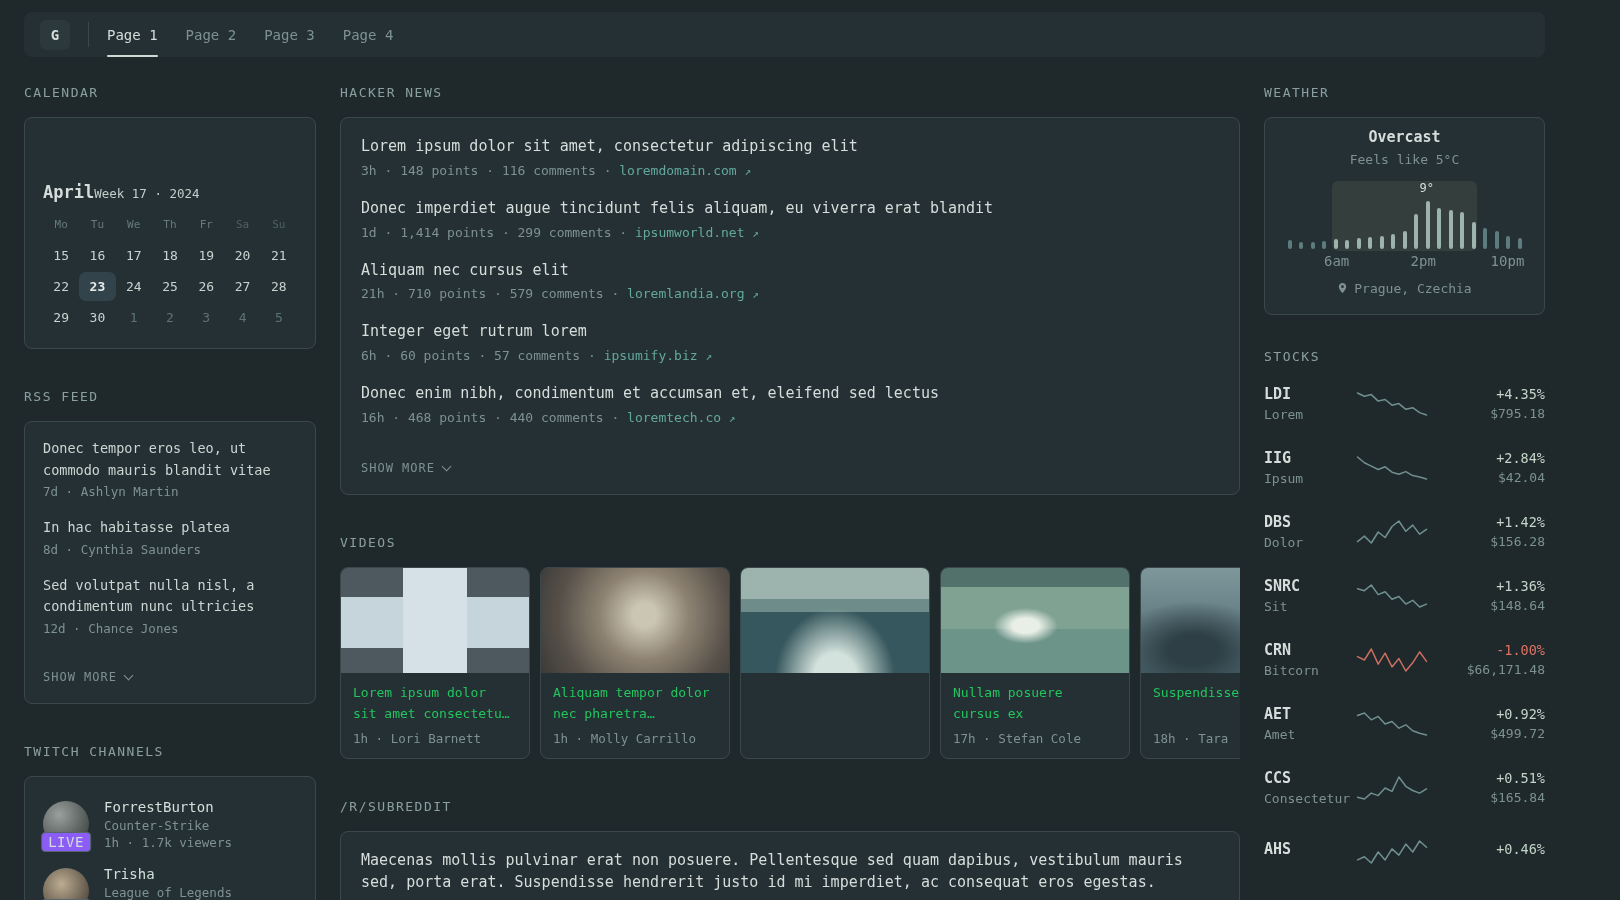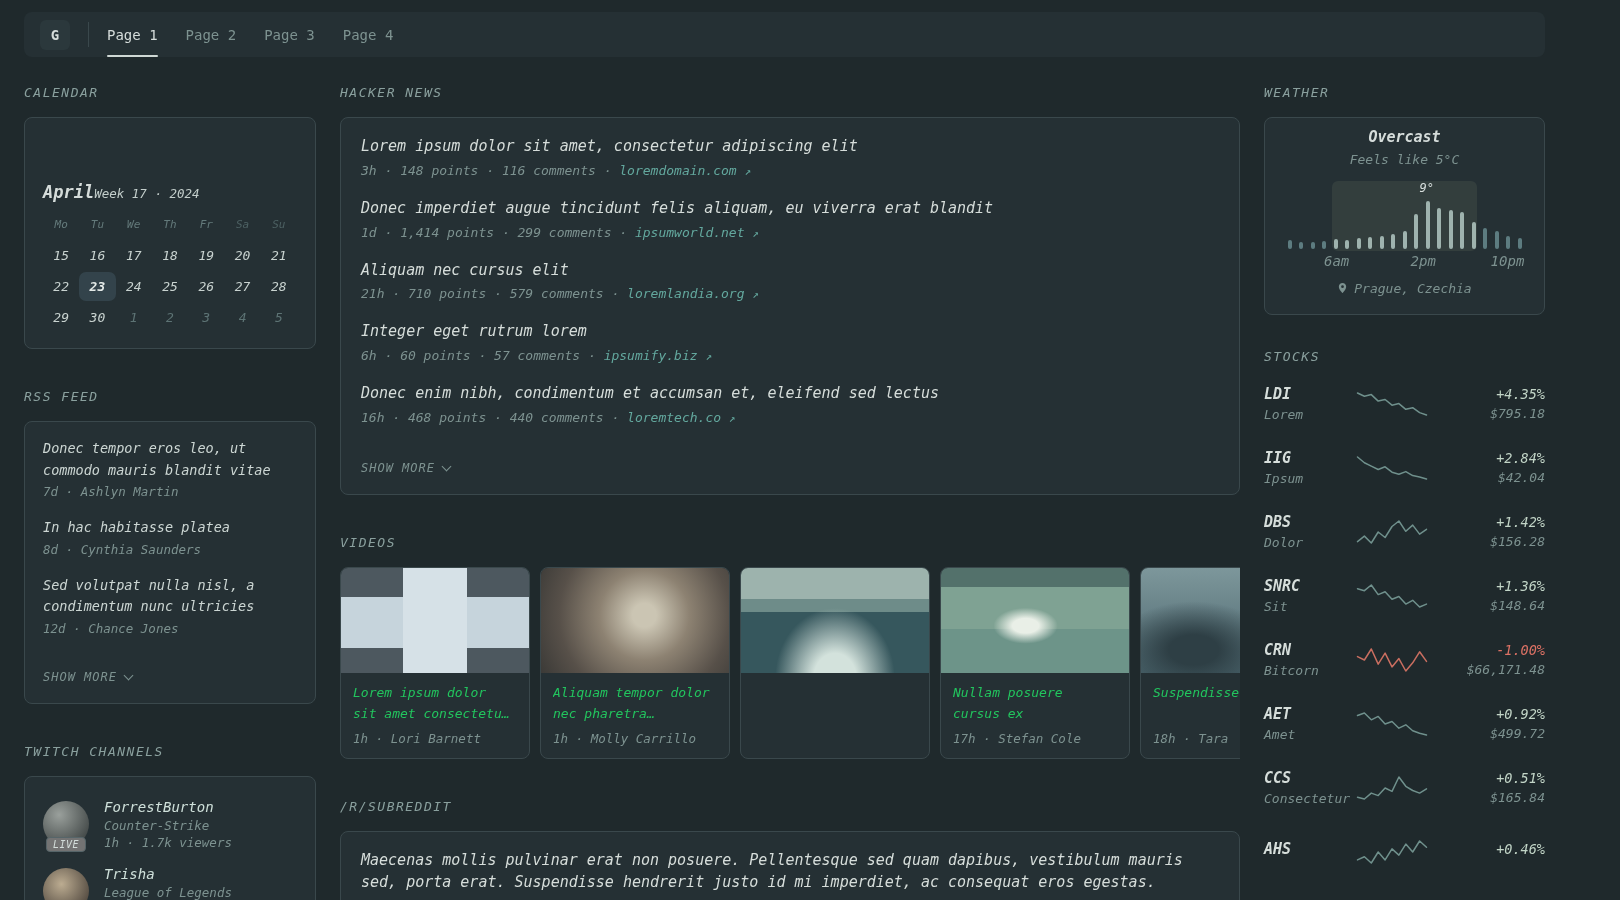--- a/index.html
+++ b/index.html
@@ -25,21 +25,21 @@
   .nav-div{width:1px;background:var(--border);margin:10px 18px;}
   .tab{position:relative;display:flex;align-items:center;margin-right:28px;font-size:14px;color:var(--muted);cursor:pointer;text-decoration:none;}
   .tab.active{color:var(--text);}
   .tab.active::after{content:"";position:absolute;left:0;right:0;bottom:0;height:2px;background:#cfd8d5;border-radius:1px;}
 
   
   .columns{display:flex;gap:24px;margin-top:28px;}
   .col-left{width:292px;flex:none;}
   .col-mid{width:900px;flex:none;}
   .col-right{width:281px;flex:none;}
-  .widget{margin-bottom:40px;font-style:italic;}
+  .widget{margin-bottom:40px;}
   .w-title{font-size:13px;letter-spacing:1.5px;color:#8aa09e;margin-bottom:17px;}
   .card{background:var(--card);border:1px solid var(--border);border-radius:8px;}
 
   
   .cal{padding:16px 18px 16px;}
   .cal-head{display:flex;justify-content:flex-start;align-items:baseline;margin-top:48px;}
   .cal-month{font-size:17px;font-weight:600;}
   .cal-week{font-size:12.5px;color:#c3cecb;}
   .cal-grid{display:grid;grid-template-columns:repeat(7,1fr);margin-top:16px;row-gap:2px;}
   .cal-dow{font-size:11px;color:#647a7b;text-align:center;padding-bottom:8px;}
@@ -58,21 +58,21 @@
   .chev{display:inline-block;width:7px;height:7px;border-left:1.5px solid currentColor;border-bottom:1.5px solid currentColor;transform:rotate(-45deg);margin-left:8px;margin-top:-3px;}
 
   
   .twitch{padding:6px 18px 14px;}
   .tw-row{display:flex;align-items:center;gap:15px;margin-top:16px;cursor:pointer;}
   .tw-av{position:relative;width:46px;height:46px;flex:none;}
   .tw-av .pic{width:46px;height:46px;border-radius:50%;}
   .av0{background:radial-gradient(circle at 35% 30%,#9aa09c,#474d4c 75%);}
   .av1{background:radial-gradient(circle at 40% 35%,#bcac91,#564d43 75%);}
   .av2{background:radial-gradient(circle at 40% 30%,#d9cfbb,#7a6c5c 75%);}
-  .live{position:absolute;left:50%;bottom:-5px;transform:translateX(-50%);background:#737373;border:1px solid #566569;color:#d3dcd9;font-size:10px;letter-spacing:.5px;padding:1px 6px;border-radius:4px;}
+  .live{position:absolute;left:50%;bottom:-5px;transform:translateX(-50%);background:#8b5cf6;border:1px solid #566569;color:#d3dcd9;font-size:14px;letter-spacing:.5px;padding:1px 6px;border-radius:4px;}
   .tw-name{font-size:14px;color:#cfe0da;}
   .tw-game{font-size:12.5px;color:var(--muted);margin-top:3px;}
   .tw-meta{font-size:12.5px;color:var(--muted);margin-top:2px;}
 
   
   .hn{padding:18px 20px 18px;}
   .hn-item{margin-bottom:20px;}
   .hn-t{font-size:15px;line-height:1.45;color:#d6ddda;cursor:pointer;}
   .hn-meta{font-size:13px;color:var(--muted);margin-top:5px;}
   .domain{color:var(--link);text-decoration:none;cursor:pointer;}

